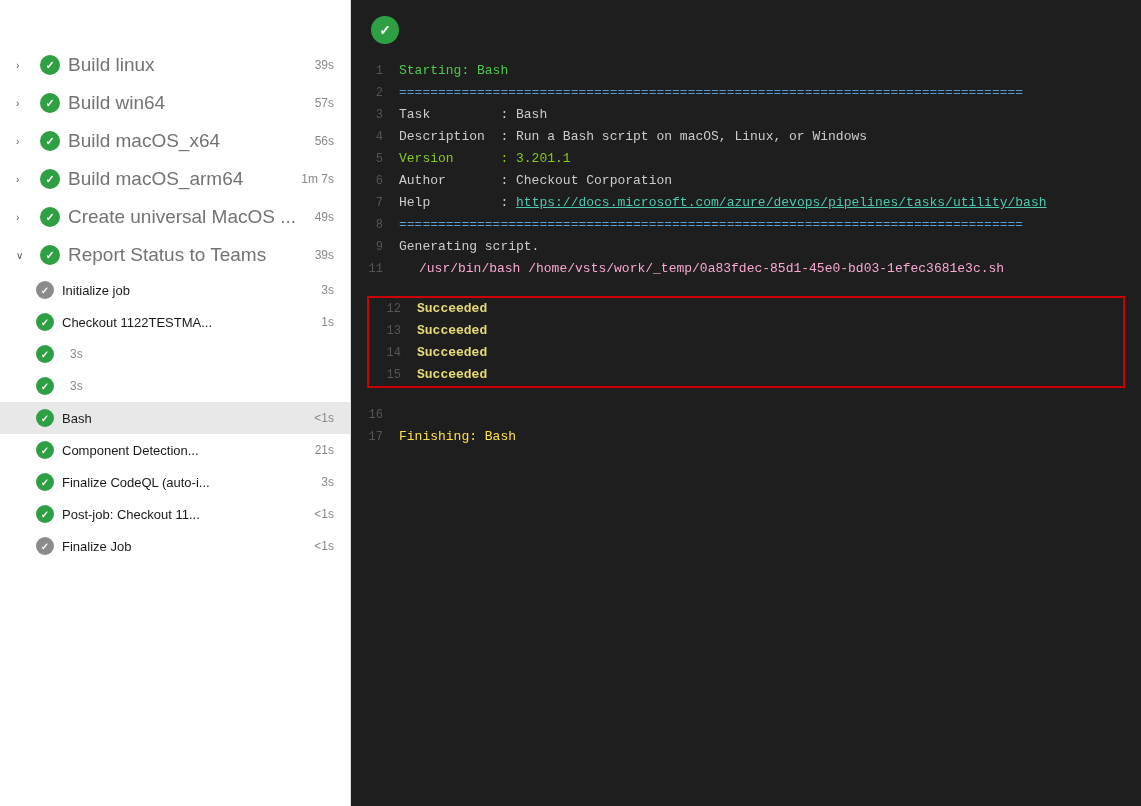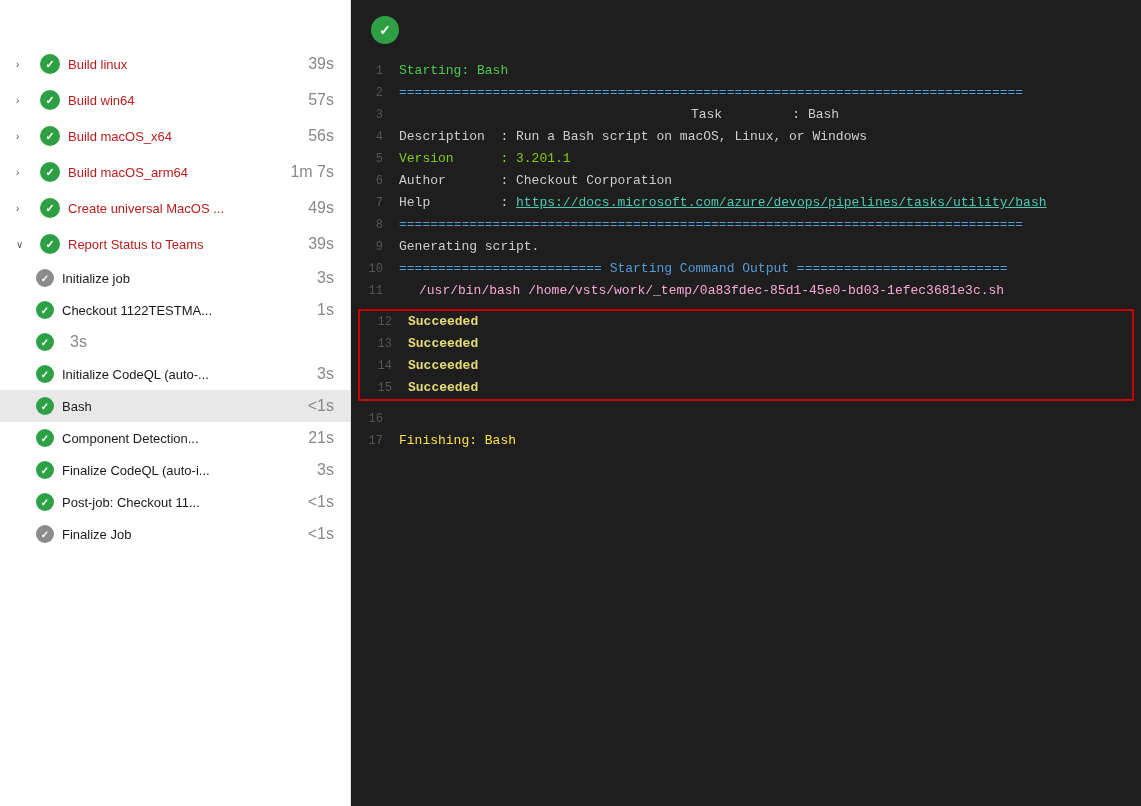--- a/index.html
+++ b/index.html
@@ -80,26 +80,26 @@
     .status-gray { background: #8b8b8b; }
 
     .status-icon .check {
       color: white;
       font-size: 11px;
       font-weight: bold;
     }
 
     .job-name {
       flex: 1;
-      font-size: 13px;
-      color: #b91c1c;
+      font-size: 19px;
+      color: #737373;
     }
 
     .job-duration {
-      font-size: 16px;
+      font-size: 12px;
       color: #888;
       margin-left: 8px;
     }
 
     .sub-item {
       display: flex;
       align-items: center;
       padding: 7px 16px 7px 36px;
       cursor: pointer;
       position: relative;
@@ -191,21 +191,21 @@
     .line-content {
       flex: 1;
       color: #cccccc;
       white-space: pre;
       line-height: 20px;
       padding-right: 10px;
     }
 
     .succeeded-box {
       border: 2px solid #cc0000;
-      margin: 7px;
+      margin: 16px;
       padding: 0;
     }
 
     .succeeded-box .line-content {
       color: #e6db74;
       font-weight: bold;
     }
 
     
     .left-panel::-webkit-scrollbar { width: 6px; }
@@ -294,21 +294,20 @@
       <div class="sub-item">
         <div class="status-icon status-green">
           <span class="check" style="font-size:10px;color:white;font-weight:bold;">✓</span>
         </div>
         <span class="job-duration">3s</span>
       </div>
       <div class="sub-item">
         <div class="status-icon status-green">
           <span class="check" style="font-size:10px;color:white;font-weight:bold;">✓</span>
         </div>
-        <span class="job-name">Initialize CodeQL (auto-...</span>
         <span class="job-duration">3s</span>
       </div>
       <div class="sub-item active">
         <div class="status-icon status-green">
           <span class="check" style="font-size:10px;color:white;font-weight:bold;">✓</span>
         </div>
         <span class="job-name">Bash</span>
         <span class="job-duration">&lt;1s</span>
       </div>
       <div class="sub-item">
@@ -354,21 +353,21 @@
         <div class="log-line">
           <span class="line-num">1</span>
           <span class="line-content" style="color: rgb(78, 201, 78);">Starting: Bash</span>
         </div>
         <div class="log-line">
           <span class="line-num">2</span>
           <span class="line-content" style="color: rgb(86, 156, 214);">================================================================================</span>
         </div>
         <div class="log-line">
           <span class="line-num">3</span>
-          <span class="line-content" style="color: rgb(204, 204, 204); text-align: center;">Task         : Bash</span>
+          <span class="line-content" style="color: rgb(204, 204, 204);">Task         : Bash</span>
         </div>
         <div class="log-line">
           <span class="line-num">4</span>
           <span class="line-content" style="color: rgb(204, 204, 204);">Description  : Run a Bash script on macOS, Linux, or Windows</span>
         </div>
         <div class="log-line">
           <span class="line-num">5</span>
           <span class="line-content" style="color: #84cc16;">Version      : 3.201.1</span>
         </div>
         <div class="log-line">
@@ -379,24 +378,20 @@
           <span class="line-num">7</span>
           <span class="line-content" style="color: rgb(204, 204, 204);">Help         : <span style="color: rgb(78, 201, 176); text-decoration: underline;">https://docs.microsoft.com/azure/devops/pipelines/tasks/utility/bash</span></span>
         </div>
         <div class="log-line">
           <span class="line-num">8</span>
           <span class="line-content" style="color: rgb(86, 156, 214);">================================================================================</span>
         </div>
         <div class="log-line">
           <span class="line-num">9</span>
           <span class="line-content" style="color: rgb(204, 204, 204);">Generating script.</span>
-        </div>
-        <div class="log-line">
-          <span class="line-num">10</span>
-          <span class="line-content" style="color: rgb(86, 156, 214);">========================== Starting Command Output ===========================</span>
         </div>
         <div class="log-line">
           <span class="line-num">11</span>
           <span class="line-content" style="color: #f9a8d4; margin-left: 20px;">/usr/bin/bash /home/vsts/work/_temp/0a83fdec-85d1-45e0-bd03-1efec3681e3c.sh</span>
         </div>
         <div class="succeeded-box">
           <div class="log-line">
             <span class="line-num">12</span>
             <span class="line-content" style="color: rgb(230, 219, 116); font-weight: bold;">Succeeded</span>
           </div>

